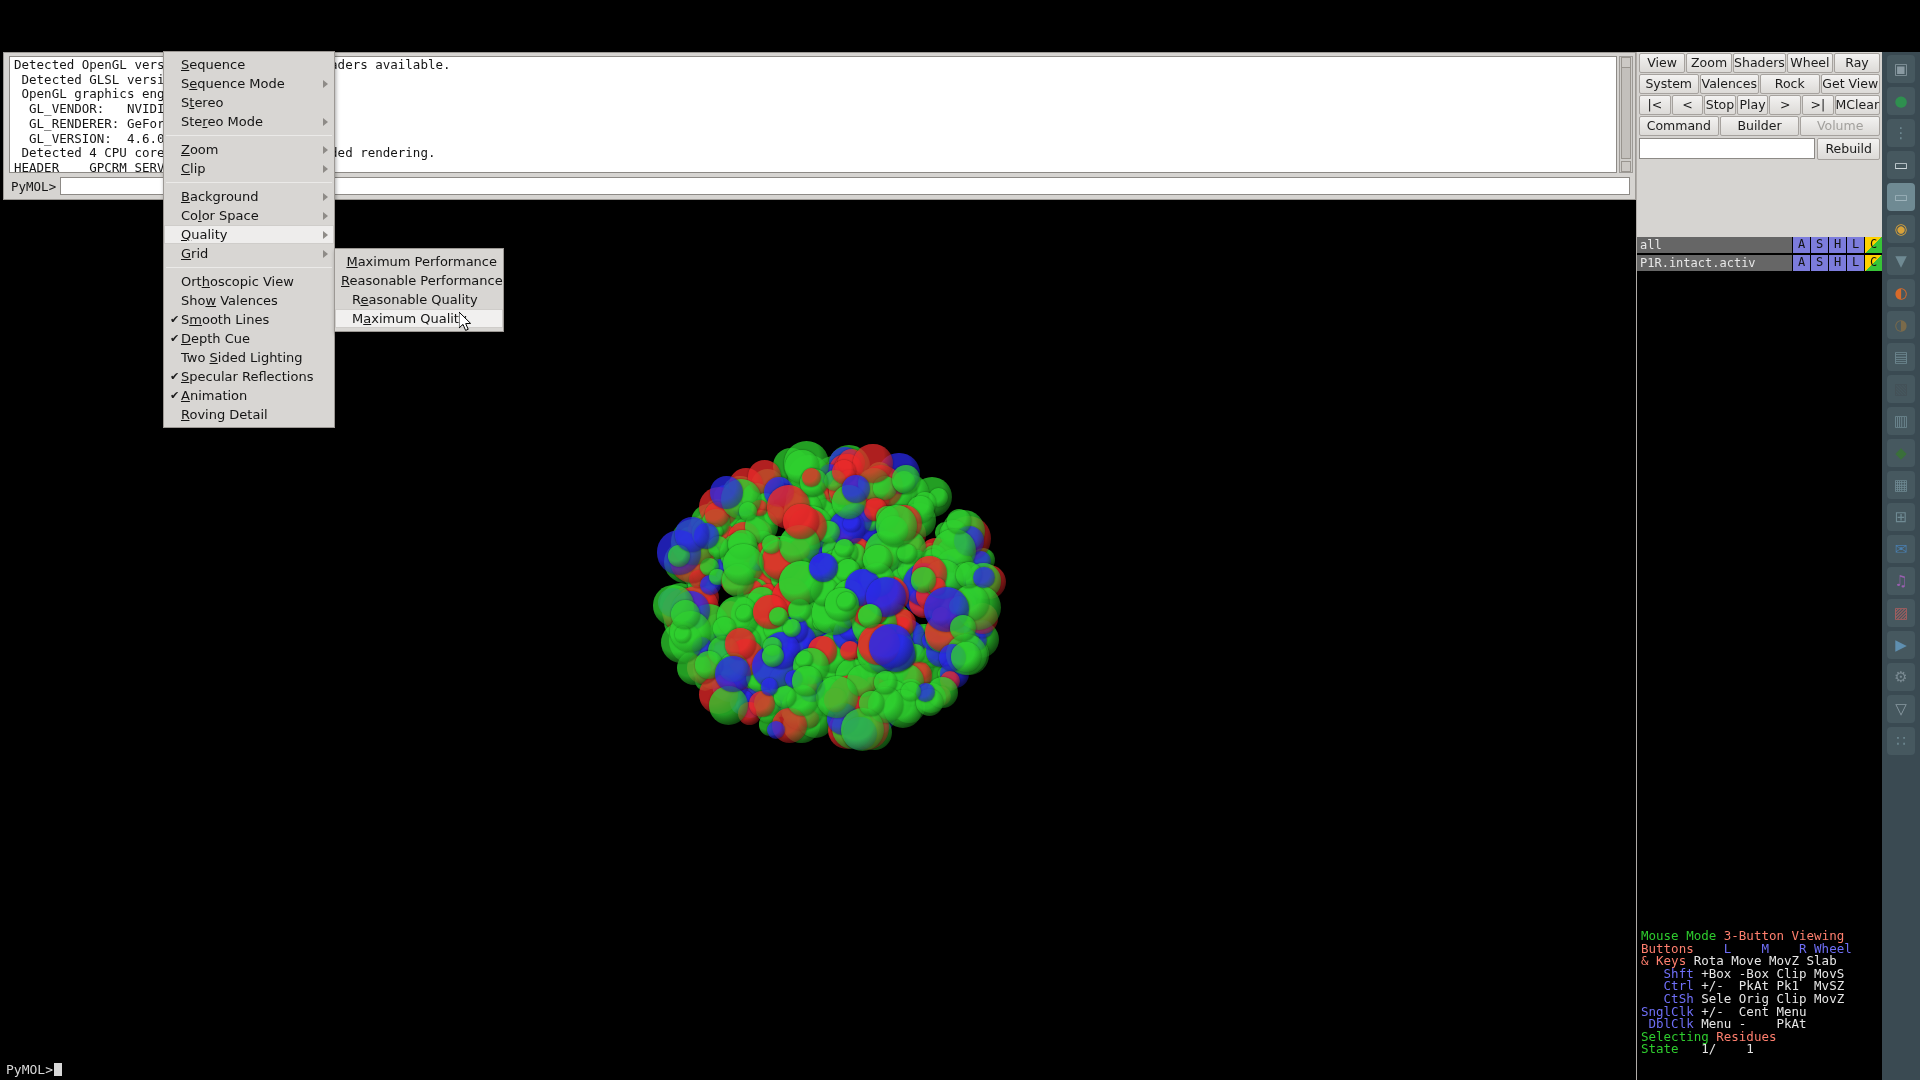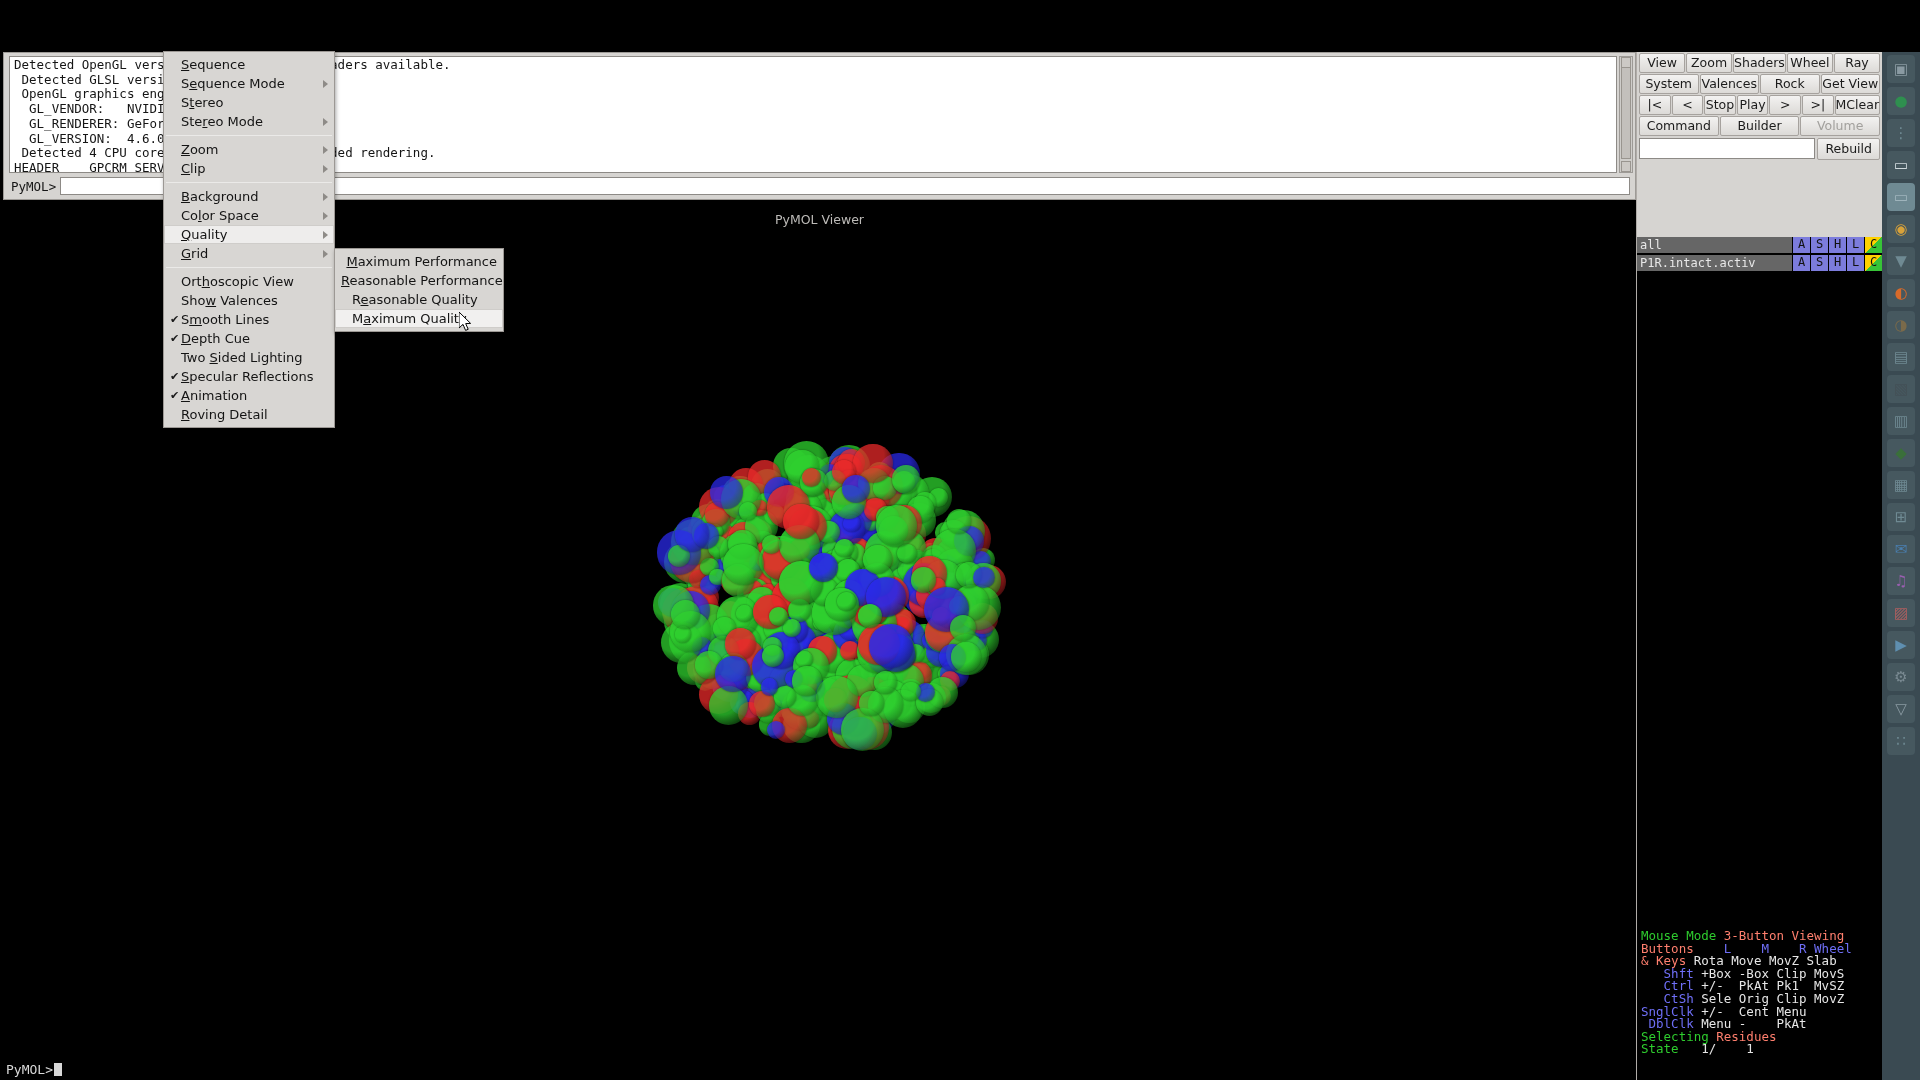--- a/index.html
+++ b/index.html
@@ -262,23 +262,20 @@
       <div class="ar up"></div>
       <div class="thumb"></div>
       <div class="ar dn"></div>
     </div>
     <div class="prompt-row">
       <div class="prompt-lbl">PyMOL&gt;</div>
       <div class="prompt-input"></div>
     </div>
   </div>
 
-  <div class="viewer-label">
-    <span>PyMOL Viewer</span>
-  </div>
 
   <div class="viewport">
     <div class="molecule" id="molecule">
         <div class="blob" style="left: 303.807px; top: 173.594px; width: 44.4702px; height: 44.4702px; background: radial-gradient(circle at 34% 30%, rgb(232, 42, 42) 0%, rgb(232, 42, 42) 45%, rgba(0, 0, 0, 0.55) 100%); opacity: 0.799753; box-shadow: rgba(0, 0, 0, 0.6) 0px 0px 2px;"></div>
         <div class="blob" style="left: 67.09px; top: 221.396px; width: 40.976px; height: 40.976px; background: radial-gradient(circle at 34% 30%, rgb(42, 42, 232) 0%, rgb(42, 42, 232) 45%, rgba(0, 0, 0, 0.55) 100%); opacity: 0.784613; box-shadow: rgba(0, 0, 0, 0.6) 0px 0px 2px;"></div>
         <div class="blob" style="left: 268.306px; top: 222.588px; width: 23.3265px; height: 23.3265px; background: radial-gradient(circle at 34% 30%, rgb(47, 208, 47) 0%, rgb(47, 208, 47) 45%, rgba(0, 0, 0, 0.55) 100%); opacity: 0.832059; box-shadow: rgba(0, 0, 0, 0.6) 0px 0px 2px;"></div>
         <div class="blob" style="left: 124.351px; top: 155.152px; width: 44.6026px; height: 44.6026px; background: radial-gradient(circle at 34% 30%, rgb(47, 208, 47) 0%, rgb(47, 208, 47) 45%, rgba(0, 0, 0, 0.55) 100%); opacity: 0.916433; box-shadow: rgba(0, 0, 0, 0.6) 0px 0px 2px;"></div>
         <div class="blob" style="left: 224.908px; top: 219.495px; width: 23.5777px; height: 23.5777px; background: radial-gradient(circle at 34% 30%, rgb(47, 208, 47) 0%, rgb(47, 208, 47) 45%, rgba(0, 0, 0, 0.55) 100%); opacity: 0.877688; box-shadow: rgba(0, 0, 0, 0.6) 0px 0px 2px;"></div>
         <div class="blob" style="left: 192.884px; top: 233.31px; width: 35.5779px; height: 35.5779px; background: radial-gradient(circle at 34% 30%, rgb(47, 208, 47) 0%, rgb(47, 208, 47) 45%, rgba(0, 0, 0, 0.55) 100%); opacity: 0.855681; box-shadow: rgba(0, 0, 0, 0.6) 0px 0px 2px;"></div>
         <div class="blob" style="left: 182.267px; top: 28.3974px; width: 44.1899px; height: 44.1899px; background: radial-gradient(circle at 34% 30%, rgb(47, 208, 47) 0%, rgb(47, 208, 47) 45%, rgba(0, 0, 0, 0.55) 100%); opacity: 0.78862; box-shadow: rgba(0, 0, 0, 0.6) 0px 0px 2px;"></div>

